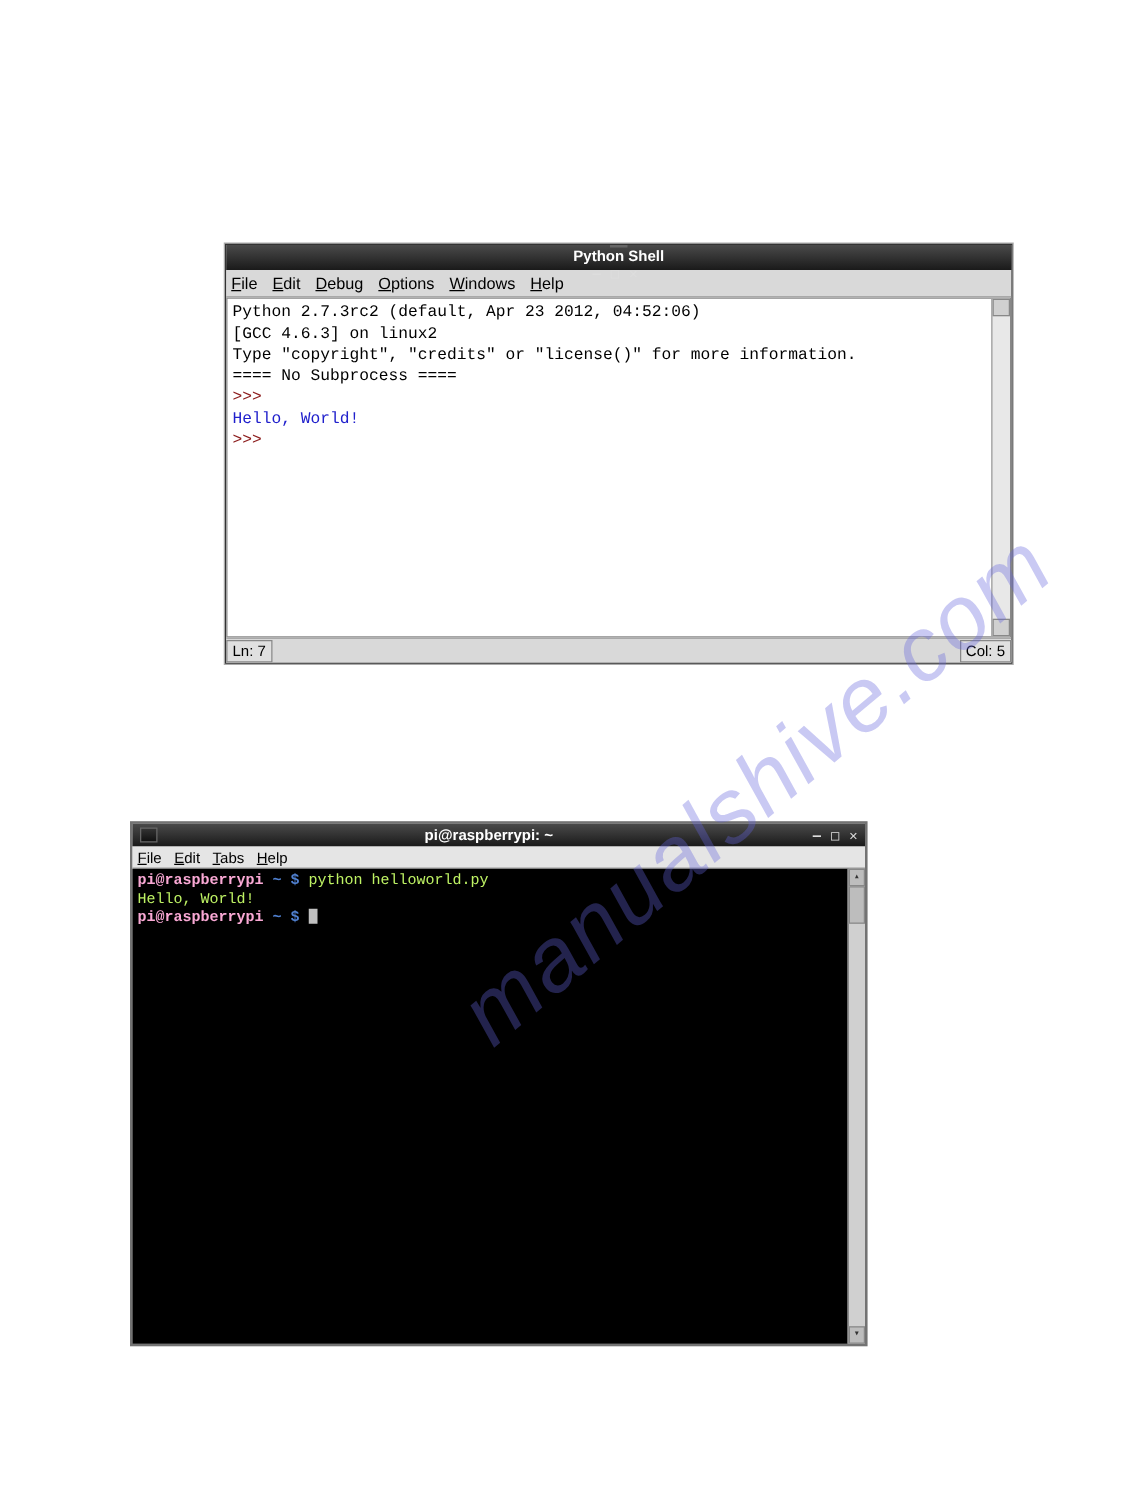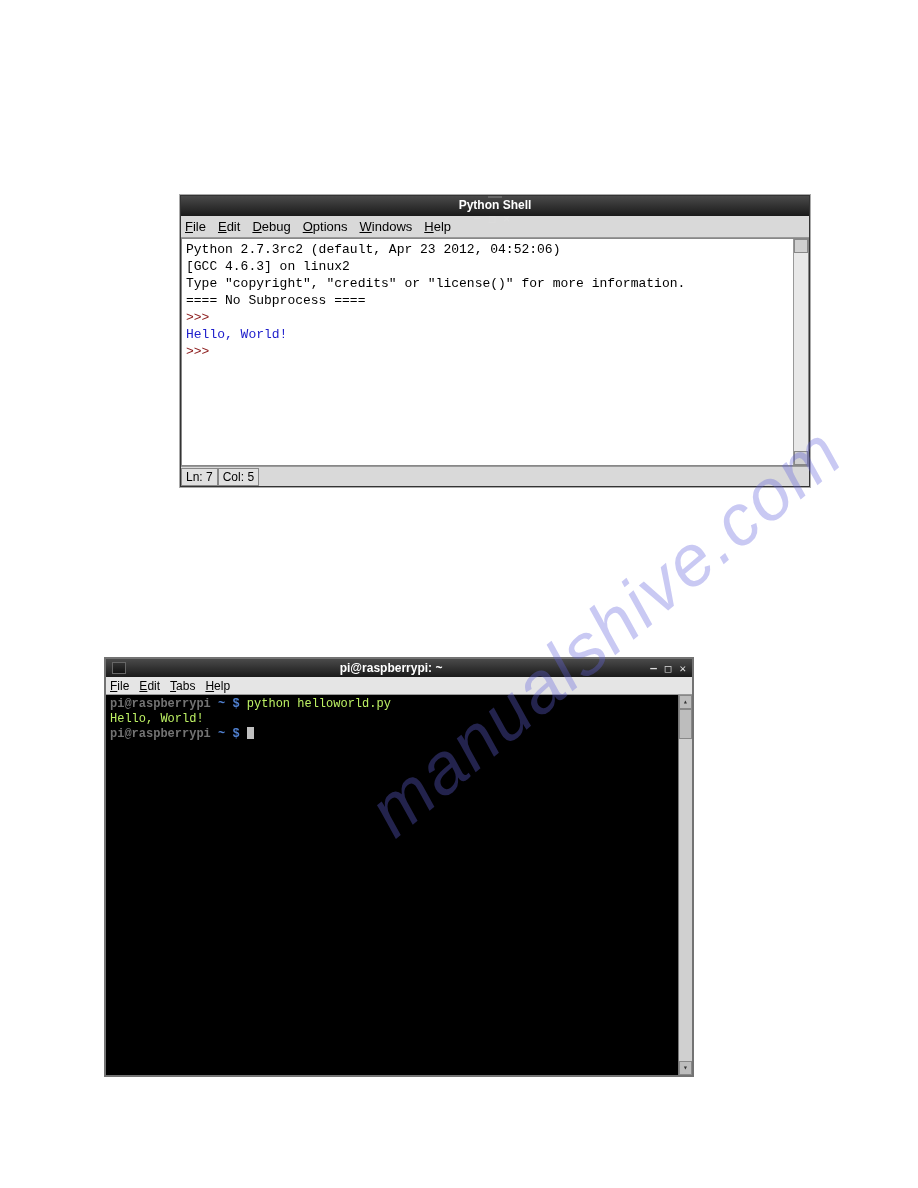--- a/index.html
+++ b/index.html
@@ -77,21 +77,21 @@
     border-bottom: 1px solid #999;
     font-size: 13px;
   }
   .menubar span { cursor: pointer; }
   .mn-u { text-decoration: underline; }
 
   .shell-body {
     background: #fff;
     border: 1px solid #888;
     margin: 0;
-    height: 228px;
+    height: 272px;
     padding: 2px 4px;
     font-family: "Courier New", monospace;
     font-size: 13px;
     line-height: 17px;
     white-space: pre;
     overflow: hidden;
     position: relative;
   }
   .shell-body .prompt { color: #8b1a1a; }
   .shell-body .blue { color: #2020cc; }
@@ -101,21 +101,21 @@
   }
   .shell-scroll-btn {
     position:absolute; left:0; width:14px; height:14px;
     background:#d0d0d0; border:1px solid #888;
   }
 
   .statusbar1 {
     height: 20px;
     background: #d9d9d9;
     display: flex;
-    justify-content: flex-start;
+    justify-content: space-between;
     align-items: center;
     font-size: 12px;
     border-top: 1px solid #999;
   }
   .status-cell {
     border: 1px solid #888;
     padding: 1px 4px;
     background:#e0e0e0;
   }
 
@@ -152,21 +152,21 @@
     background: #000;
     color: #ccc;
     height: 380px;
     padding: 2px 4px;
     font-family: "Courier New", monospace;
     font-size: 12px;
     line-height: 15px;
     white-space: pre;
     position: relative;
   }
-  .term-body .green { color: #737373; font-weight: bold; }
+  .term-body .green { color: #f9a8d4; font-weight: bold; }
   .term-body .blue2 { color: #5080d0; font-weight: bold; }
   .term-body .gray { color: #bef264; }
   .term-cursor {
     display:inline-block; width:7px; height:12px;
     background:#c0c0c0; vertical-align: -2px;
   }
   .term-scroll-track {
     position:absolute; right:0; top:0; bottom:0; width:14px;
     background:#d0d0d0; border-left:1px solid #777;
   }

